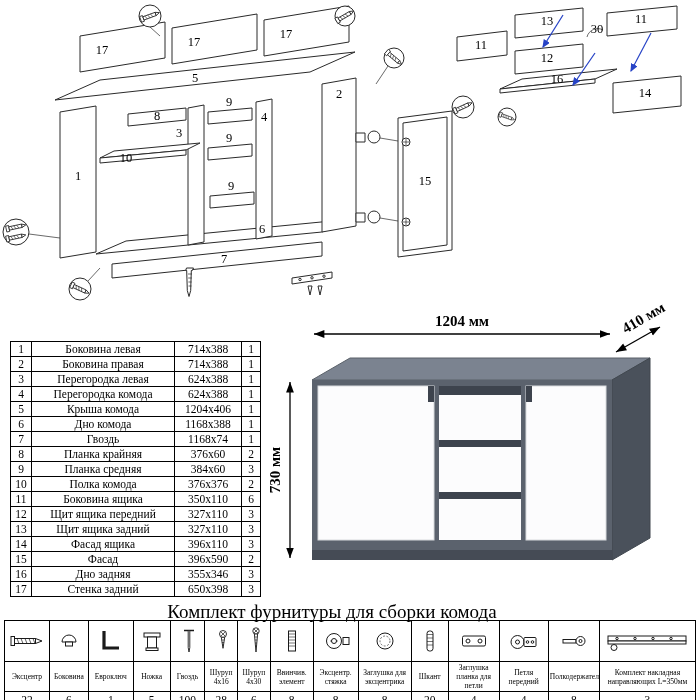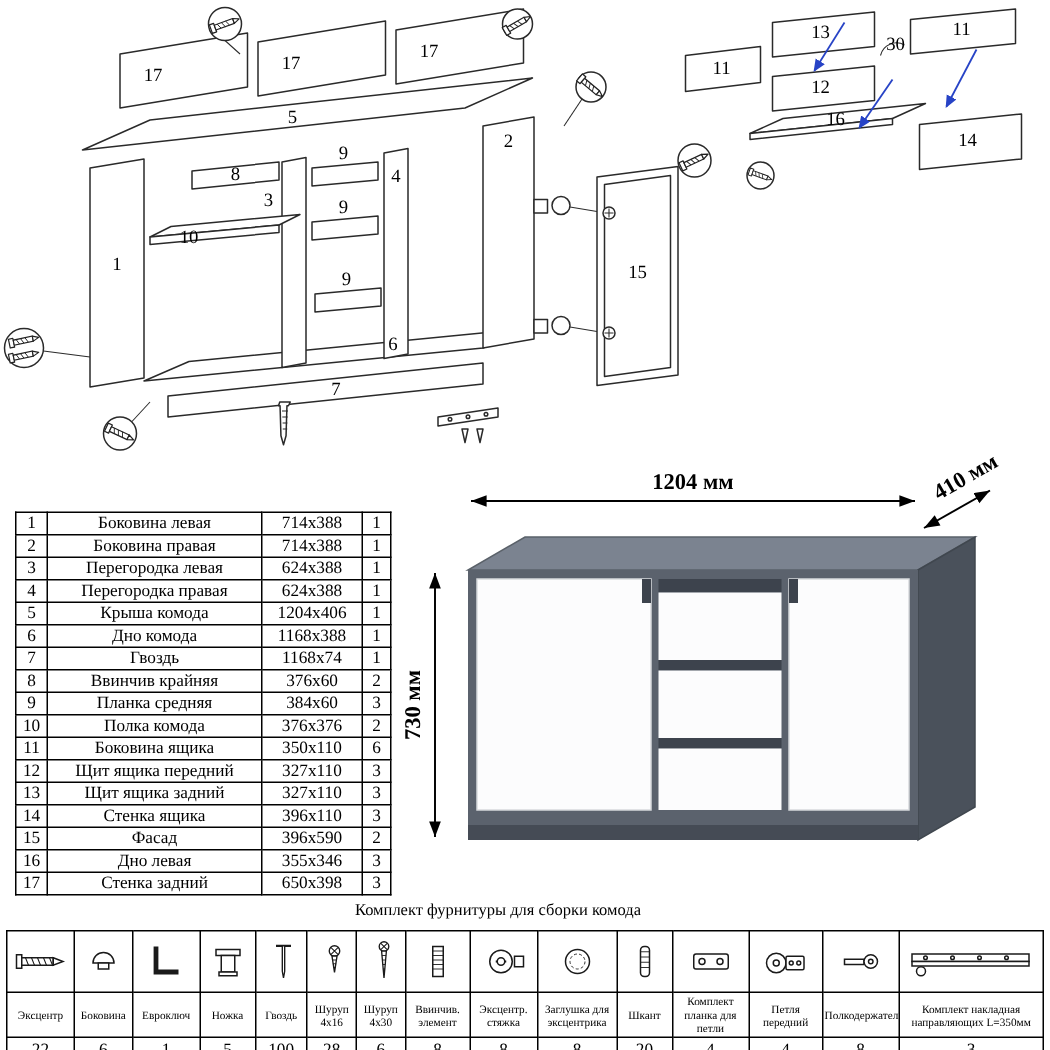--- a/index.html
+++ b/index.html
@@ -8,21 +8,21 @@
   svg{overflow:visible}
   .ln{stroke:#2a2a2a;fill:#fff;stroke-width:1;stroke-linejoin:round}
   .thin{stroke:#2a2a2a;fill:none;stroke-width:.7}
   .dlbl{font:12.5px "Liberation Serif",serif;fill:#000;text-anchor:middle}
   .dim{font:bold 15px "Liberation Serif",serif;fill:#000}
   .blue{stroke:#2743c6;stroke-width:1.2;fill:none}
   .parts{position:absolute;left:10px;top:341px;border-collapse:collapse}
   .parts td{border:1px solid #000;font-size:11.5px;line-height:14px;height:14px;
             padding:0 2px;text-align:center;white-space:nowrap}
   td.pc0{width:16px}td.pc1{width:138px}td.pc2{width:62px}td.pc3{width:14px}
-  .hwtitle{position:absolute;left:0;top:601px;width:664px;text-align:center;font-size:11px}
+  .hwtitle{position:absolute;left:0;top:601px;width:664px;text-align:center;font-size:19px}
   .hw{position:absolute;left:4px;top:620px;width:692px;border-collapse:collapse;table-layout:fixed}
   .hw td{border:1px solid #000;text-align:center;vertical-align:middle;padding:0;overflow:hidden}
   .hw td.ico{height:40px}
   .hw td.nm{font-size:7.5px;line-height:1.2;height:21px;padding:1px}
   .hw td.qt{font-size:11.5px;height:15px}
   .hwicon{display:block;margin:0 auto}
 </style>
 </head>
 <body>
 
@@ -185,21 +185,21 @@
           <td class="pc3">1</td>
         </tr>
         <tr>
           <td class="pc0">3</td>
           <td class="pc1">Перегородка левая</td>
           <td class="pc2">624x388</td>
           <td class="pc3">1</td>
         </tr>
         <tr>
           <td class="pc0">4</td>
-          <td class="pc1">Перегородка правая</td>
+          <td class="pc1">Перегородка комода</td>
           <td class="pc2">624x388</td>
           <td class="pc3">1</td>
         </tr>
         <tr>
           <td class="pc0">5</td>
           <td class="pc1">Крыша комода</td>
           <td class="pc2">1204x406</td>
           <td class="pc3">1</td>
         </tr>
         <tr>
@@ -209,21 +209,21 @@
           <td class="pc3">1</td>
         </tr>
         <tr>
           <td class="pc0">7</td>
           <td class="pc1">Гвоздь</td>
           <td class="pc2">1168x74</td>
           <td class="pc3">1</td>
         </tr>
         <tr>
           <td class="pc0">8</td>
-          <td class="pc1">Ввинчив крайняя</td>
+          <td class="pc1">Планка крайняя</td>
           <td class="pc2">376x60</td>
           <td class="pc3">2</td>
         </tr>
         <tr>
           <td class="pc0">9</td>
           <td class="pc1">Планка средняя</td>
           <td class="pc2">384x60</td>
           <td class="pc3">3</td>
         </tr>
         <tr>
@@ -245,33 +245,33 @@
           <td class="pc3">3</td>
         </tr>
         <tr>
           <td class="pc0">13</td>
           <td class="pc1">Щит ящика задний</td>
           <td class="pc2">327x110</td>
           <td class="pc3">3</td>
         </tr>
         <tr>
           <td class="pc0">14</td>
-          <td class="pc1">Стенка ящика</td>
+          <td class="pc1">Фасад ящика</td>
           <td class="pc2">396x110</td>
           <td class="pc3">3</td>
         </tr>
         <tr>
           <td class="pc0">15</td>
           <td class="pc1">Фасад</td>
           <td class="pc2">396x590</td>
           <td class="pc3">2</td>
         </tr>
         <tr>
           <td class="pc0">16</td>
-          <td class="pc1">Дно левая</td>
+          <td class="pc1">Дно задняя</td>
           <td class="pc2">355x346</td>
           <td class="pc3">3</td>
         </tr>
         <tr>
           <td class="pc0">17</td>
           <td class="pc1">Стенка задний</td>
           <td class="pc2">650x398</td>
           <td class="pc3">3</td>
         </tr>
       </tbody>
@@ -476,21 +476,21 @@
       <td class="nm">Боковина</td>
       <td class="nm">Евроключ</td>
       <td class="nm">Ножка</td>
       <td class="nm">Гвоздь</td>
       <td class="nm">Шуруп 4x16</td>
       <td class="nm">Шуруп 4x30</td>
       <td class="nm">Ввинчив. элемент</td>
       <td class="nm">Эксцентр. стяжка</td>
       <td class="nm">Заглушка для эксцентрика</td>
       <td class="nm">Шкант</td>
-      <td class="nm">Комплект планка для петли</td>
+      <td class="nm">Заглушка планка для петли</td>
       <td class="nm">Петля передний</td>
       <td class="nm">Полкодержатель</td>
       <td class="nm">Комплект накладная направляющих L=350мм</td>
     </tr>
     <tr>
       <td class="qt">22</td>
       <td class="qt">6</td>
       <td class="qt">1</td>
       <td class="qt">5</td>
       <td class="qt">100</td>

